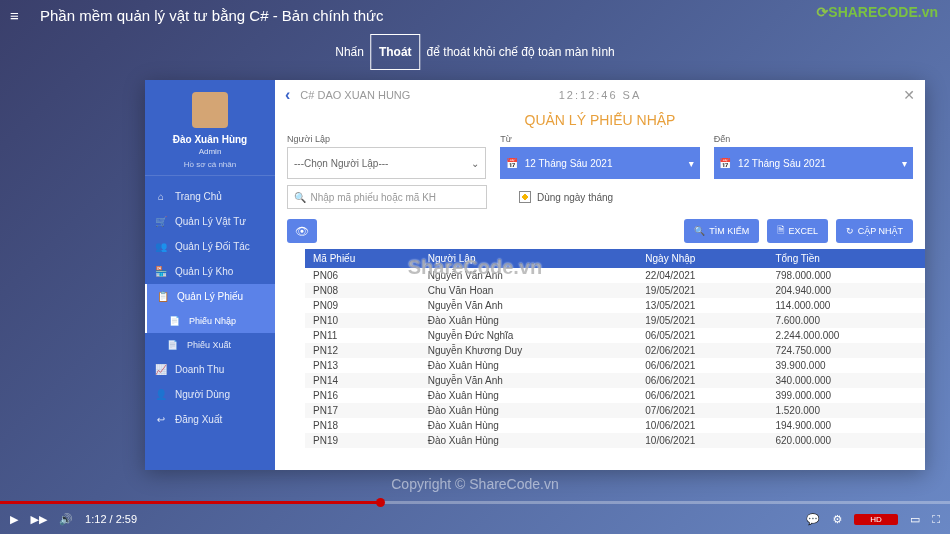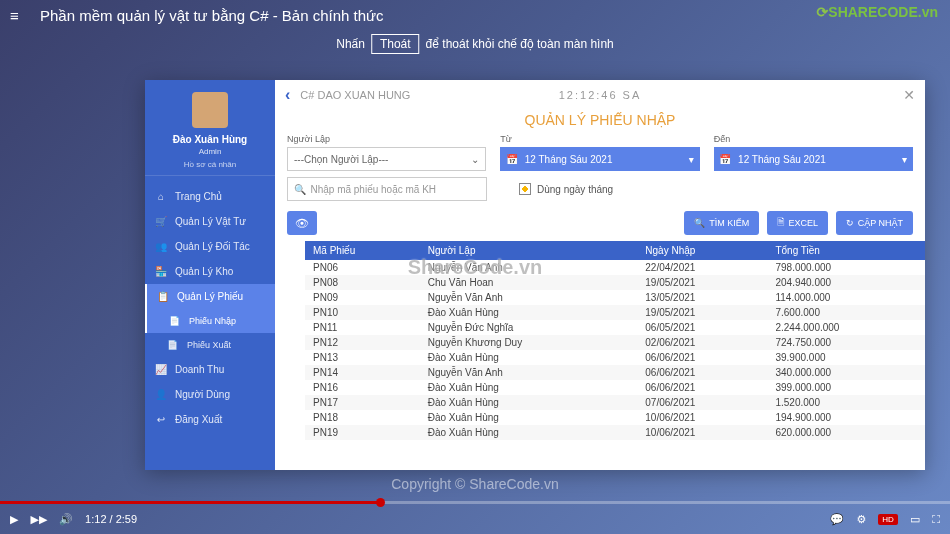--- a/index.html
+++ b/index.html
@@ -1,21 +1,21 @@
 <!DOCTYPE html>
 <html><head>
 <meta charset="utf-8">
 <style>
 * { margin: 0; padding: 0; box-sizing: border-box; font-family: "Segoe UI", Arial, sans-serif; }
 body { width: 950px; height: 534px; background: linear-gradient(135deg, #3a3f6b 0%, #4a5b8f 40%, #6a88c5 100%); overflow: hidden; position: relative; }
 .topbar { position: absolute; top: 0; left: 0; right: 0; height: 30px; display: flex; align-items: center; color: #fff; font-size: 15px; padding: 0 10px; }
 .hamburger { width: 20px; margin-right: 10px; }
 .logo-right { position: absolute; right: 12px; top: 4px; color: #7ac142; font-weight: bold; font-size: 14px; }
 .press-exit { position: absolute; top: 34px; left: 50%; transform: translateX(-50%); color: #fff; font-size: 12px; display: flex; align-items: center; gap: 6px; }
-.press-exit .keycap { border: 1px solid #fff; padding: 2px 8px; }
+.press-exit .keycap { border: 1px solid #fff; padding: 10px 8px; font-weight: bold; }
 .app-window { position: absolute; left: 145px; top: 80px; width: 780px; height: 390px; background: #fff; display: flex; box-shadow: 0 4px 20px rgba(0,0,0,0.3); font-size: 11px; }
 .sidebar { width: 130px; background: #3a63c8; color: #fff; display: flex; flex-direction: column; }
 .avatar-box { text-align: center; padding: 12px 0 8px; }
 .avatar { width: 36px; height: 36px; background: #d4a574; border-radius: 4px; margin: 0 auto 6px; }
 .user-name { font-size: 10px; font-weight: 600; }
 .user-role { font-size: 8px; opacity: 0.8; margin-top: 2px; }
 .user-link { font-size: 8px; opacity: 0.7; margin-top: 4px; border-bottom: 1px solid rgba(255,255,255,0.2); padding-bottom: 6px; }
 .nav { flex: 1; overflow: hidden; }
 .nav-item { padding: 7px 10px; display: flex; align-items: center; gap: 8px; cursor: pointer; font-size: 10px; opacity: 0.85; }
 .nav-item.active { background: #5b82e8; border-left: 2px solid #fff; opacity: 1; }
@@ -24,21 +24,21 @@
 .main { flex: 1; display: flex; flex-direction: column; background: #fff; }
 .titlebar { display: flex; align-items: center; padding: 6px 10px; color: #999; font-size: 11px; position: relative; }
 .back-arrow { color: #3a63c8; font-size: 16px; font-weight: bold; margin-right: 10px; cursor: pointer; }
 .crumb { color: #999; }
 .clock { position: absolute; left: 50%; transform: translateX(-50%); letter-spacing: 2px; text-align: center; }
 .close-x { margin-left: auto; font-size: 14px; cursor: pointer; }
 .screen-title { text-align: center; color: #e8a03c; font-size: 14px; font-weight: 500; padding: 2px 0 6px; }
 .filters { display: flex; gap: 14px; padding: 0 12px 6px; align-items: flex-end; }
 .field { flex: 1; }
 .field-label { font-size: 9px; color: #666; margin-bottom: 3px; }
-.select, .datebox { height: 24px; border: 1px solid #ccc; display: flex; align-items: center; padding: 0 6px; font-size: 10px; color: #666; position: relative; }
+.select, .datebox { height: 32px; border: 1px solid #ccc; display: flex; align-items: center; padding: 0 6px; font-size: 10px; color: #666; position: relative; }
 .select .caret { position: absolute; right: 6px; }
 .datebox { background: #5b82e8; color: #fff; border: none; }
 .datebox .cal-icon { margin-right: 6px; }
 .datebox .caret { margin-left: auto; }
 .row2 { display: flex; padding: 0 12px 6px; gap: 14px; align-items: center; }
 .search-box { flex: 1; max-width: 200px; border: 1px solid #ccc; height: 24px; display: flex; align-items: center; padding: 0 6px; font-size: 10px; color: #999; }
 .search-box .mag { margin-right: 4px; }
 .checkbox-row { display: flex; align-items: center; gap: 6px; font-size: 10px; color: #555; margin-left: 18px; }
 .chk { width: 12px; height: 12px; border: 1px solid #888; background: radial-gradient(circle, #f7b500 40%, transparent 41%); }
 .action-row { display: flex; padding: 4px 12px 6px; gap: 8px; align-items: center; }
@@ -51,21 +51,21 @@
 td { padding: 2px 8px; color: #444; }
 tr:nth-child(even) td { background: #f7f7f7; }
 .watermark { position: absolute; left: 50%; top: 50%; transform: translate(-50%,-50%); font-size: 20px; color: rgba(0,0,0,0.25); pointer-events: none; font-weight: 600; text-shadow: 0 0 2px #fff; }
 .watermark2 { position: absolute; left: 50%; bottom: 42px; transform: translateX(-50%); font-size: 14px; color: rgba(255,255,255,0.5); pointer-events: none; }
 .progress { position: absolute; bottom: 30px; left: 0; right: 0; height: 3px; background: rgba(255,255,255,0.3); }
 .progress-fill { height: 100%; width: 40%; background: #cc0000; position: relative; }
 .progress-fill::after { content: ''; position: absolute; right: -5px; top: -3px; width: 9px; height: 9px; background: #cc0000; border-radius: 50%; }
 .controls { position: absolute; bottom: 0; left: 0; right: 0; height: 30px; display: flex; align-items: center; color: #fff; padding: 0 10px; font-size: 11px; gap: 12px; }
 .controls .icon { cursor: pointer; }
 .controls .spacer { flex: 1; }
-.hd { background: #cc0000; color: #fff; font-size: 8px; padding: 1px 4px; border-radius: 2px; }
+.hd { background: #cc0000; color: #fff; font-size: 8px; padding: 1px 16px; border-radius: 2px; }
 </style>
 </head>
 <body>
 
 <div class="topbar">
   <span class="hamburger">≡</span>
   <span>Phần mềm quản lý vật tư bằng C# - Bản chính thức</span>
 </div>
 <div class="logo-right">
   <span style="color:#8bc34a">⟳</span><span>SHARECODE.vn</span>

